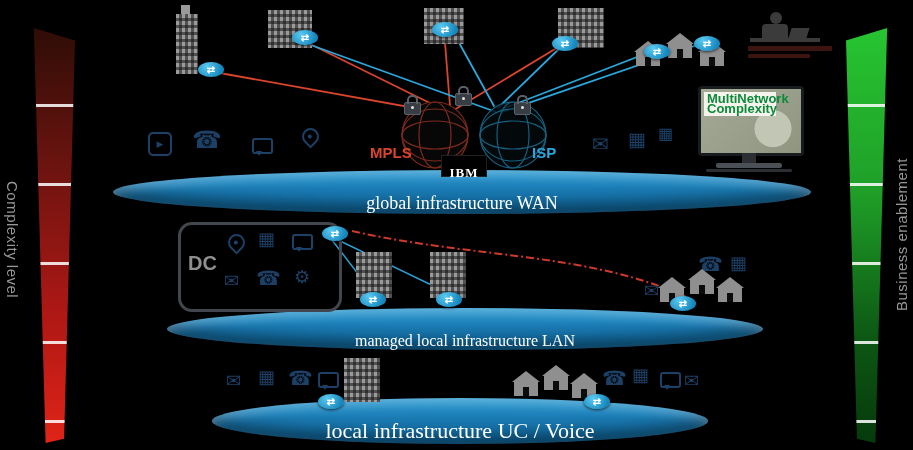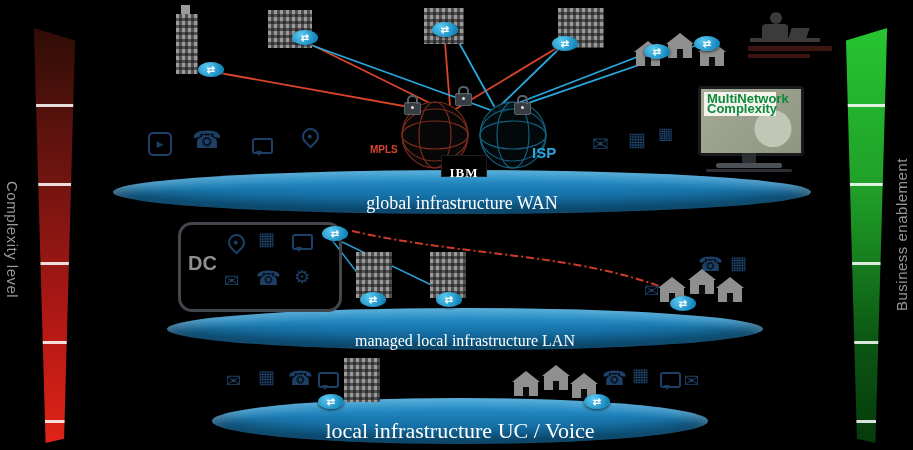--- a/index.html
+++ b/index.html
@@ -152,21 +152,21 @@
       <ellipse cx="120" cy="37" rx="16" ry="33" fill="none"></ellipse>
       <ellipse cx="120" cy="37" rx="33" ry="14" fill="none"></ellipse>
       <ellipse cx="120" cy="37" rx="33" ry="26" fill="none"></ellipse>
     </g>
   </svg>
 
   <span class="lock" style="left:404px;top:102px;"></span>
   <span class="lock" style="left:455px;top:93px;"></span>
   <span class="lock" style="left:514px;top:102px;"></span>
 
-  <span class="abs" style="left:370px;top:144px;color:#d9442c;font-weight:bold;font-size:10px;">MPLS</span>
+  <span class="abs" style="left:370px;top:144px;color:#d9442c;font-weight:bold;font-size:15px;">MPLS</span>
   <span class="abs" style="left:532px;top:144px;color:#2aa7dc;font-weight:bold;font-size:15px;">ISP</span>
   <div class="abs" style="left:441px;top:155px;width:44px;height:20px;background:#000;border:1px solid #202020;display:flex;align-items:center;justify-content:center;">
     <span style="color:#fff;font-family:'Liberation Serif',serif;font-weight:bold;font-size:13px;letter-spacing:1px;margin-top:14px;">IBM</span>
   </div>
 
   <span class="playic" style="left:148px;top:132px;">▶</span>
   <span class="glyph" style="left:192px;top:128px;font-size:24px;">☎</span>
   <span class="chat" style="left:252px;top:138px;"></span>
   <span class="pin" style="left:302px;top:128px;"></span>
 

